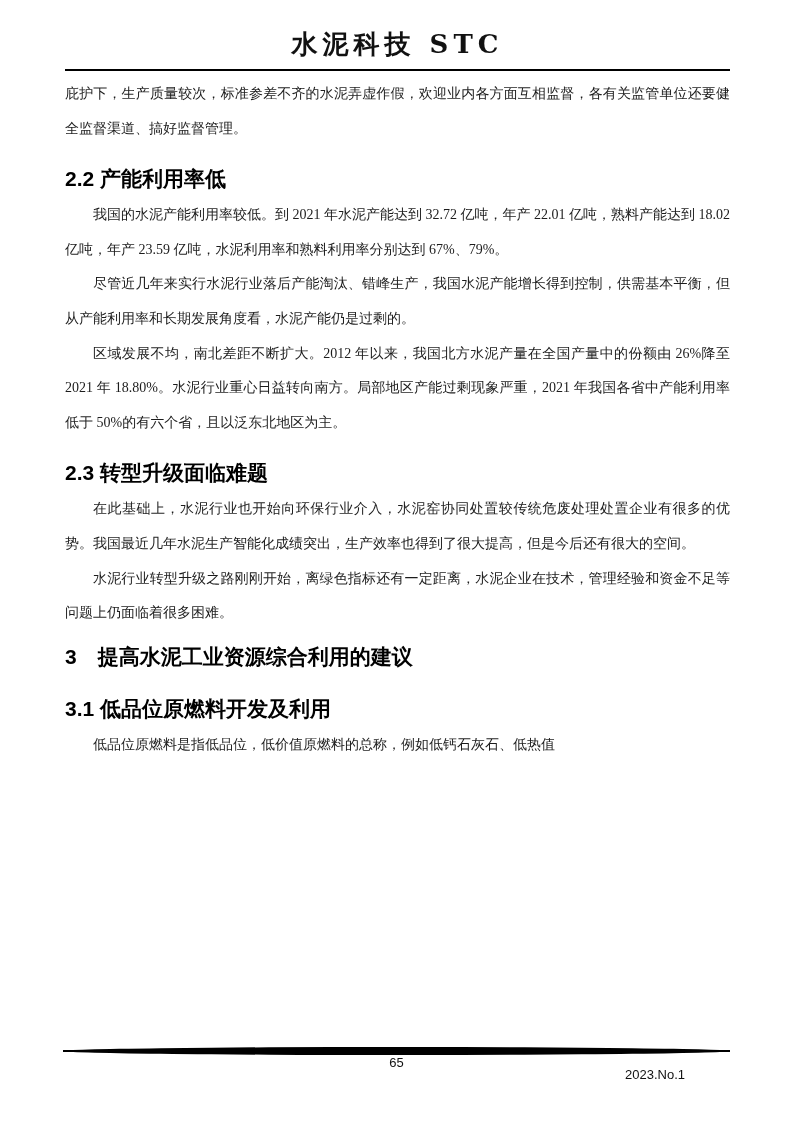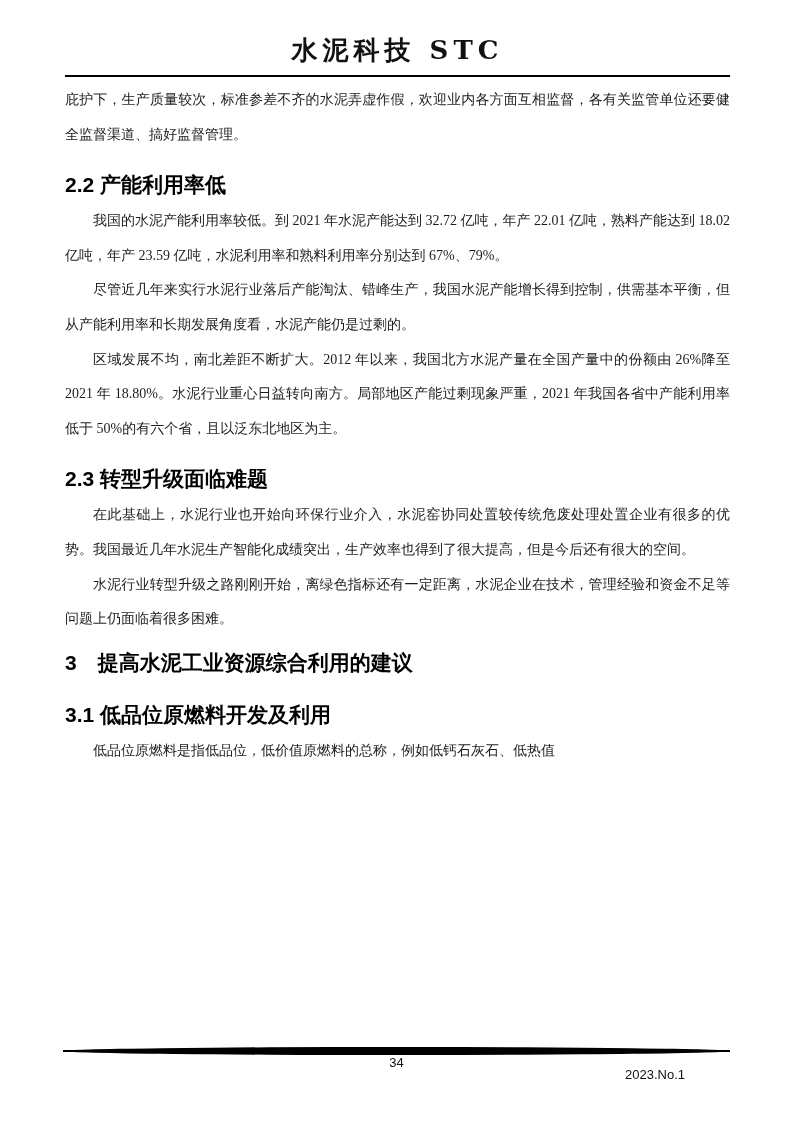--- a/index.html
+++ b/index.html
@@ -10,21 +10,21 @@
     height: 1122px;
     margin: 0 auto;
     background: #ffffff;
     font-family: "Liberation Serif", "DejaVu Serif", serif;
     color: #1c1c1c;
     overflow: hidden;
   }
   .content {
     position: absolute;
     left: 65px;
-    top: 32px;
+    top: 26px;
     width: 665px;
   }
   .journal-header {
     text-align: center;
     border-bottom: 2px solid #000;
     padding-bottom: 7px;
   }
   .journal-title {
     display: inline-block;
     font-size: 26px;
@@ -124,18 +124,18 @@
     </div>
 
   </div>
 
   <div class="footer">
     <svg class="footer-divider" viewBox="0 0 667 10" xmlns="http://www.w3.org/2000/svg" aria-hidden="true">
       <rect x="0" y="4" width="667" height="2" fill="#000"></rect>
       <ellipse cx="333.5" cy="5" rx="333.5" ry="4" fill="#000"></ellipse>
     </svg>
     <div class="footer-row">
-      <span class="page-number">34</span>
+      <span class="page-number">65</span>
       <span class="issue-number">2023.No.1</span>
     </div>
   </div>
 
 </div>
 
 </body></html>

